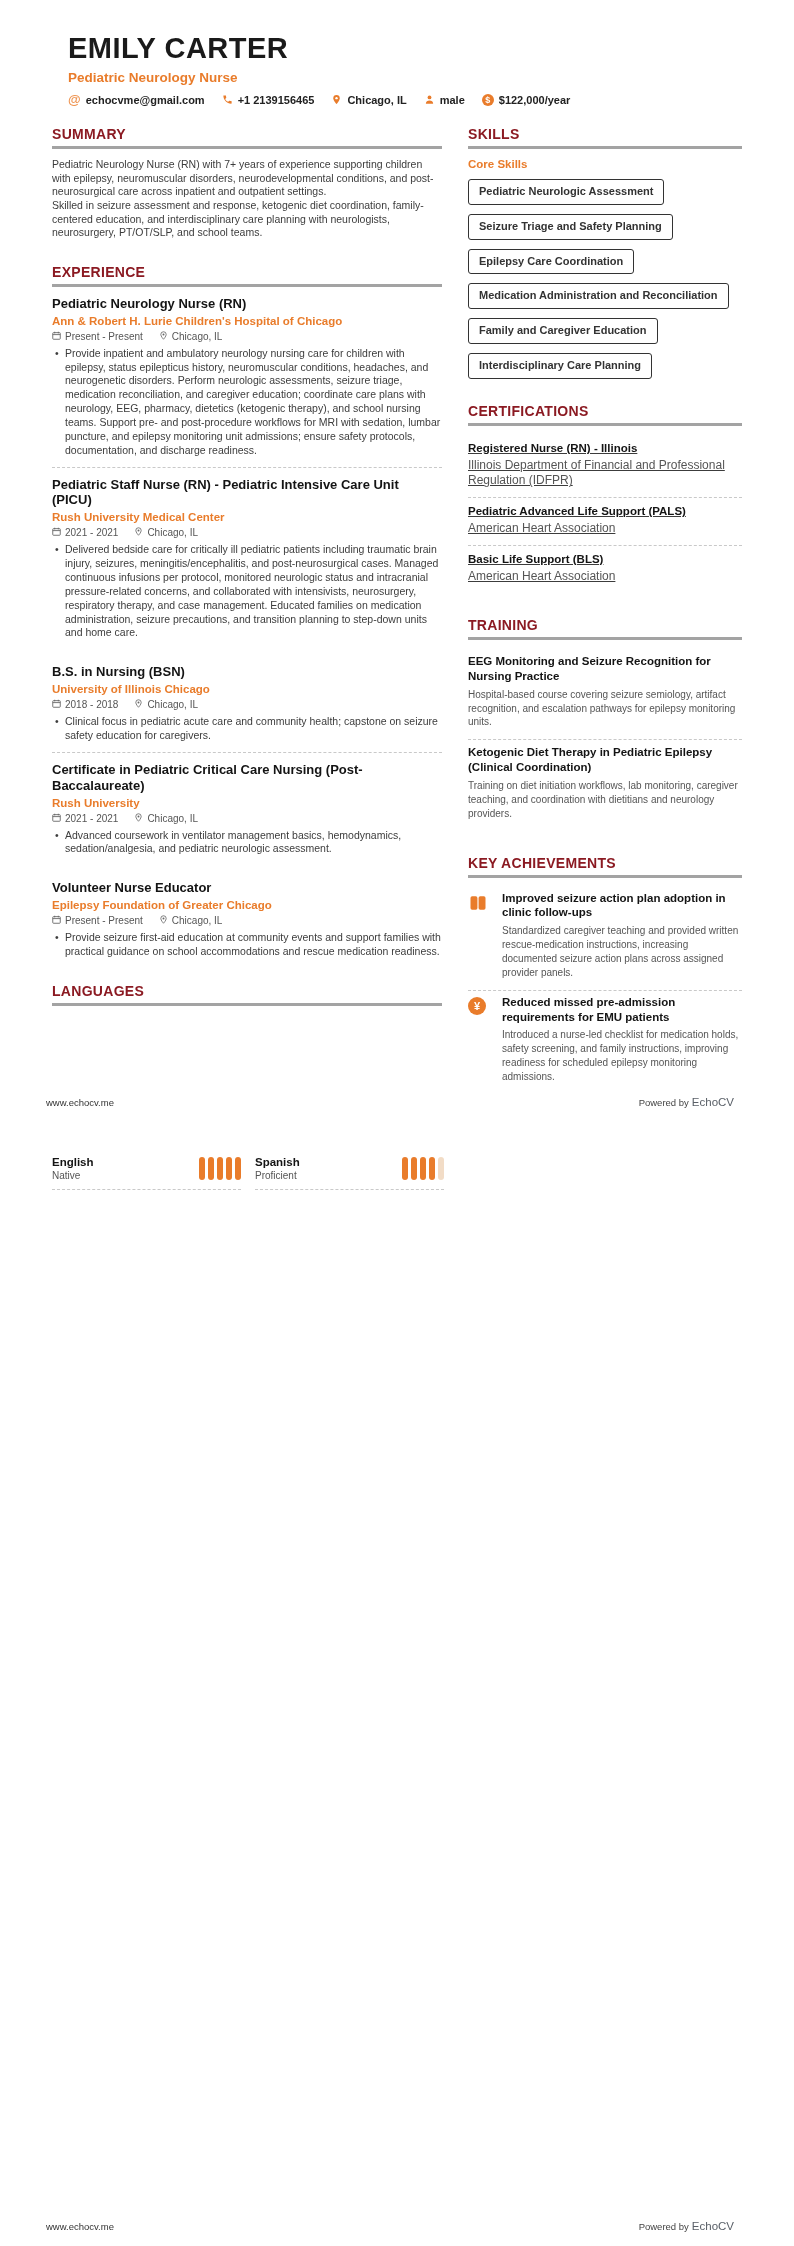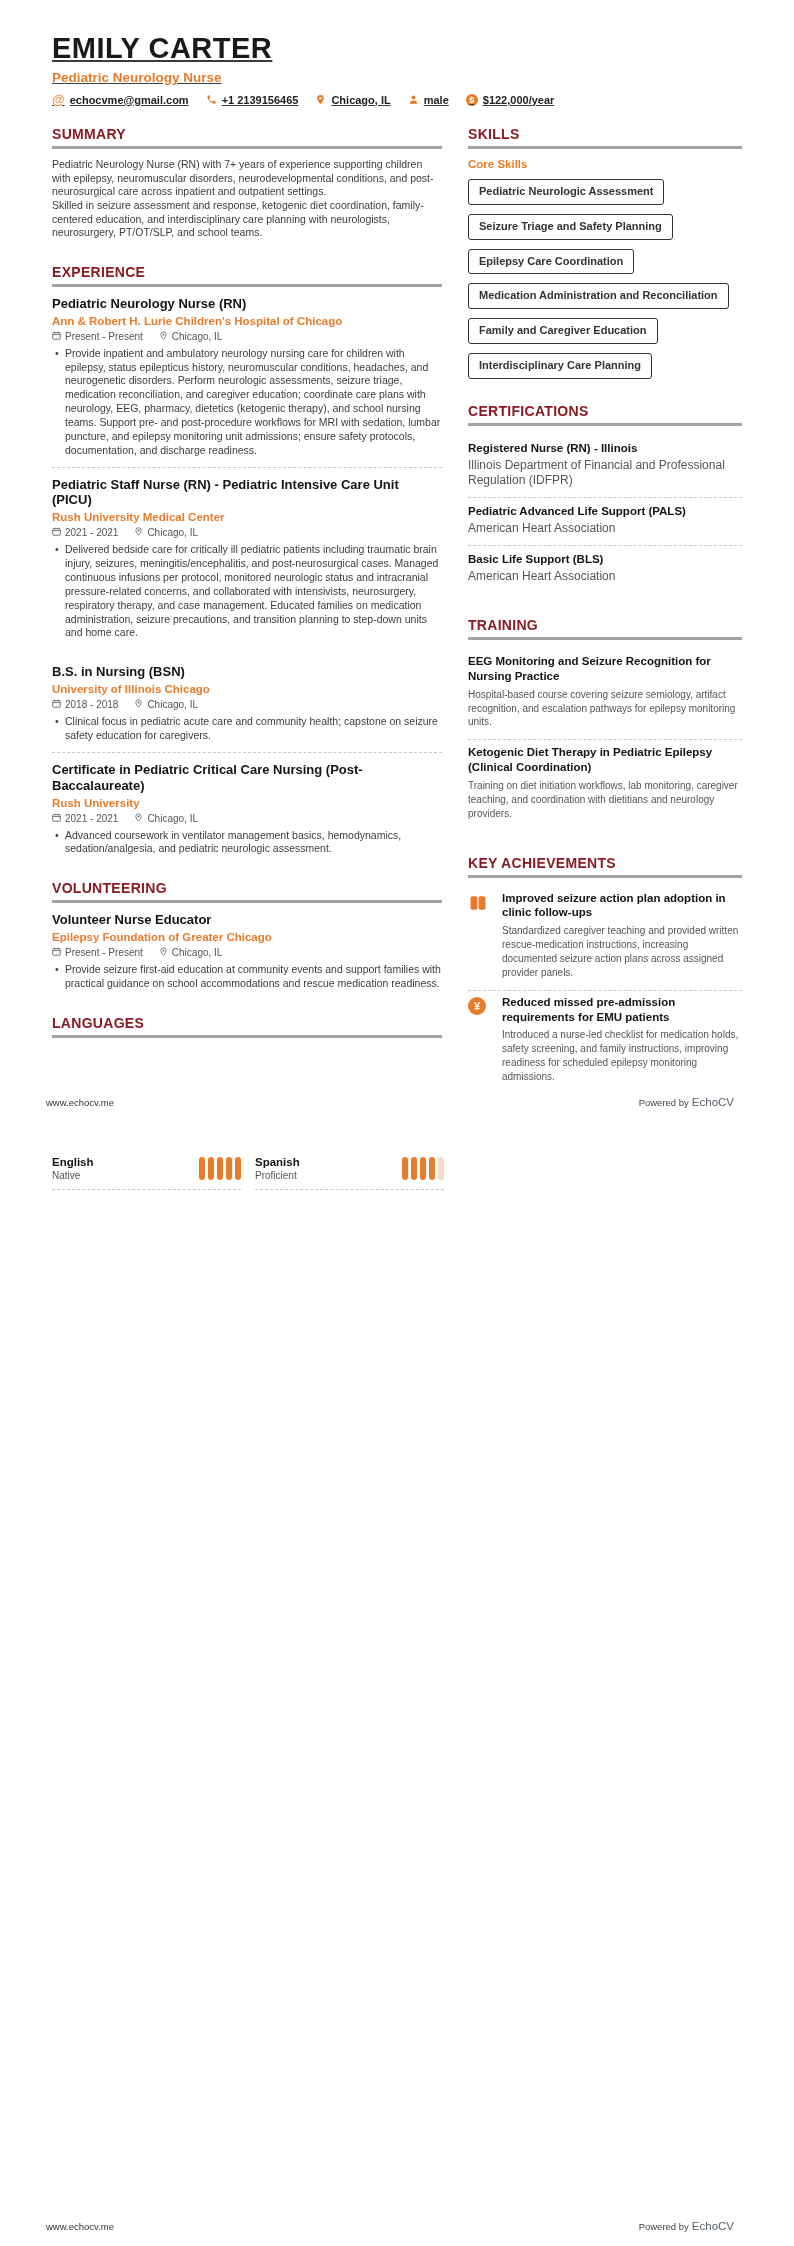--- a/index.html
+++ b/index.html
@@ -3,21 +3,21 @@
 <meta charset="utf-8">
 <style>
   * { margin:0; padding:0; box-sizing:border-box; }
   html,body { background:#e9e9e9; }
   .page {
     position:relative; width:794px; height:2246px; margin:0 auto;
     background:#ffffff; font-family:"Liberation Sans", sans-serif; color:#3c3c3c;
     overflow:hidden;
   }
   
-  .header { position:absolute; left:52px; top:32px; right:52px;text-decoration:underline; }
+  .header { position:absolute; left:68px; top:32px; right:52px; }
   .name { font-size:29px; font-weight:800; letter-spacing:.5px; color:#1a1a1a; }
   .headline { margin-top:5px; font-size:13.5px; font-weight:bold; color:#e97c2b; }
   .contacts { margin-top:7px; display:flex; align-items:center; gap:17px; font-size:11px; font-weight:bold; color:#222; }
   .contact { display:flex; align-items:center; gap:5px; white-space:nowrap; }
   .cicon { display:inline-flex; align-items:center; justify-content:center; }
   .at-glyph { color:#ef9552; font-size:13px; font-weight:bold; }
   .coin { width:12px; height:12px; border-radius:50%; background:#e97c2b; color:#fff; font-size:9px; font-weight:bold; display:inline-flex; align-items:center; justify-content:center; }
   
   .columns { position:absolute; left:52px; top:126px; width:690px; display:flex; gap:26px; }
   .col-left { width:390px; flex:none; }
@@ -38,21 +38,21 @@
   .bullets li::before { content:"•"; position:absolute; left:-10px; color:#3c3c3c; }
   .dashed-div { border:none; border-top:1px dashed #c9c9c9; margin:9px 0; }
   
   .skill-group-label { font-size:11.5px; font-weight:bold; color:#e97c2b; margin:1px 0 9px; }
   .chips { display:flex; flex-direction:column; align-items:flex-start; gap:9px; }
   .chip {
     border:1.5px solid #333; border-radius:3px; padding:5px 10px;
     font-size:11px; font-weight:bold; color:#333; line-height:1.25; max-width:100%;
   }
   
-  .cert-item { padding:6px 0 8px; border-bottom:1px dashed #c9c9c9; }
+  .cert-item { padding:6px 0 8px; border-bottom:1px dashed #c9c9c9;text-decoration:underline; }
   .cert-item:last-child { border-bottom:none; }
   .cert-name { font-size:11.5px; font-weight:bold; color:#141414; line-height:1.25; }
   .cert-issuer { margin-top:3px; font-size:12px; color:#555; line-height:1.3; }
   
   .ach-item { display:flex; gap:10px; padding:4px 0 10px; border-bottom:1px dashed #c9c9c9; }
   .ach-item:last-child { border-bottom:none; }
   .ach-icon-wrap { flex:none; width:24px; padding-top:2px; }
   .ach-coin { width:18px; height:18px; border-radius:50%; background:#e97c2b; color:#fff; font-size:11px; font-weight:bold; display:flex; align-items:center; justify-content:center; }
   .ach-title { font-size:11.5px; font-weight:bold; color:#141414; line-height:1.3; }
   .ach-desc { margin-top:4px; font-size:10px; color:#555; line-height:1.38; }
@@ -242,21 +242,20 @@
               <span>Chicago, IL</span>
             </span>
           </div>
           <ul class="bullets">
             <li>Advanced coursework in ventilator management basics, hemodynamics, sedation/analgesia, and pediatric neurologic assessment.</li>
           </ul>
         </div>
       </div>
 
       <div class="section">
-        <div class="sec-head">VOLUNTEERING</div>
         <div class="entry">
           <div class="entry-title">Volunteer Nurse Educator</div>
           <div class="entry-org">Epilepsy Foundation of Greater Chicago</div>
           <div class="meta">
             <span class="meta-item">
               <span><svg width="9" height="9" viewBox="0 0 12 12">
                     <rect x="1" y="2.2" width="10" height="8.8" rx="1" fill="none" stroke="#666" stroke-width="1.2"></rect>
                     <line x1="1" y1="4.8" x2="11" y2="4.8" stroke="#666" stroke-width="1.2"></line>
                     <line x1="3.6" y1="1" x2="3.6" y2="3.2" stroke="#666" stroke-width="1.2"></line>
                     <line x1="8.4" y1="1" x2="8.4" y2="3.2" stroke="#666" stroke-width="1.2"></line>

